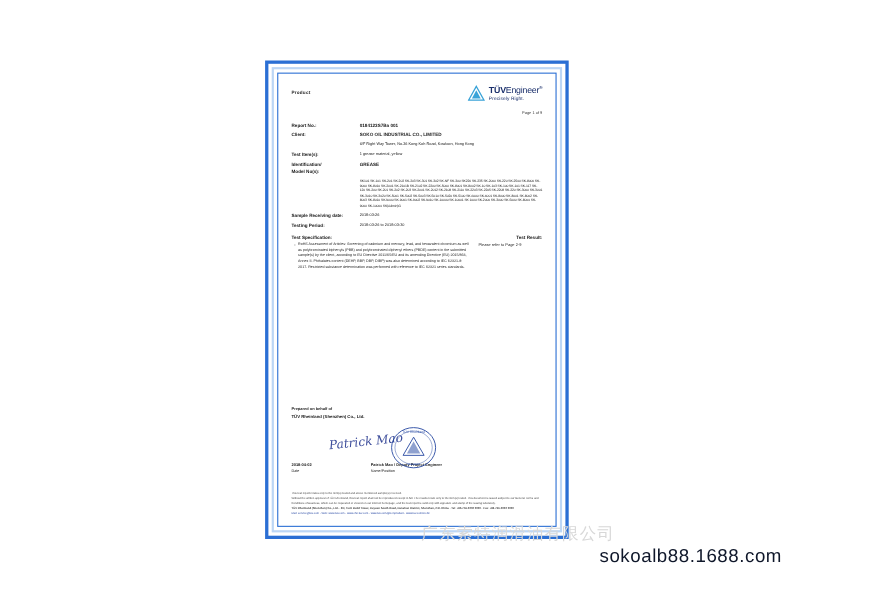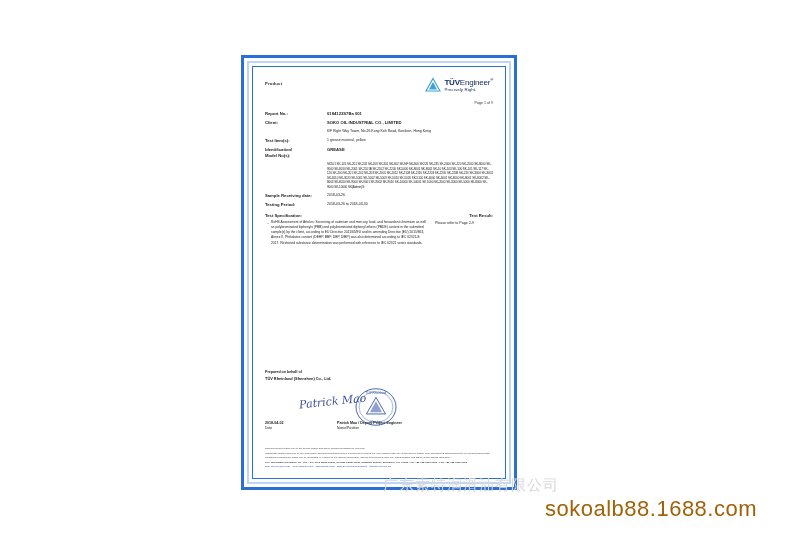--- a/index.html
+++ b/index.html
@@ -251,22 +251,22 @@
     font-size: 15px;
     color: #d8d8d8;
     font-family: Liberation Mono, monospace;
     white-space: nowrap;
     letter-spacing: 1px;
   }
   .wm-url {
     position: absolute;
     left: 545px;
     top: 496px;
-    font-size: 22px;
-    color: #a16207;
+    font-size: 17px;
+    color: #0f172a;
     font-family: "Liberation Sans", sans-serif;
     white-space: nowrap;
     letter-spacing: .5px;
   }
 </style>
 </head>
 <body>
 
 <div class="page-wrap">
 

